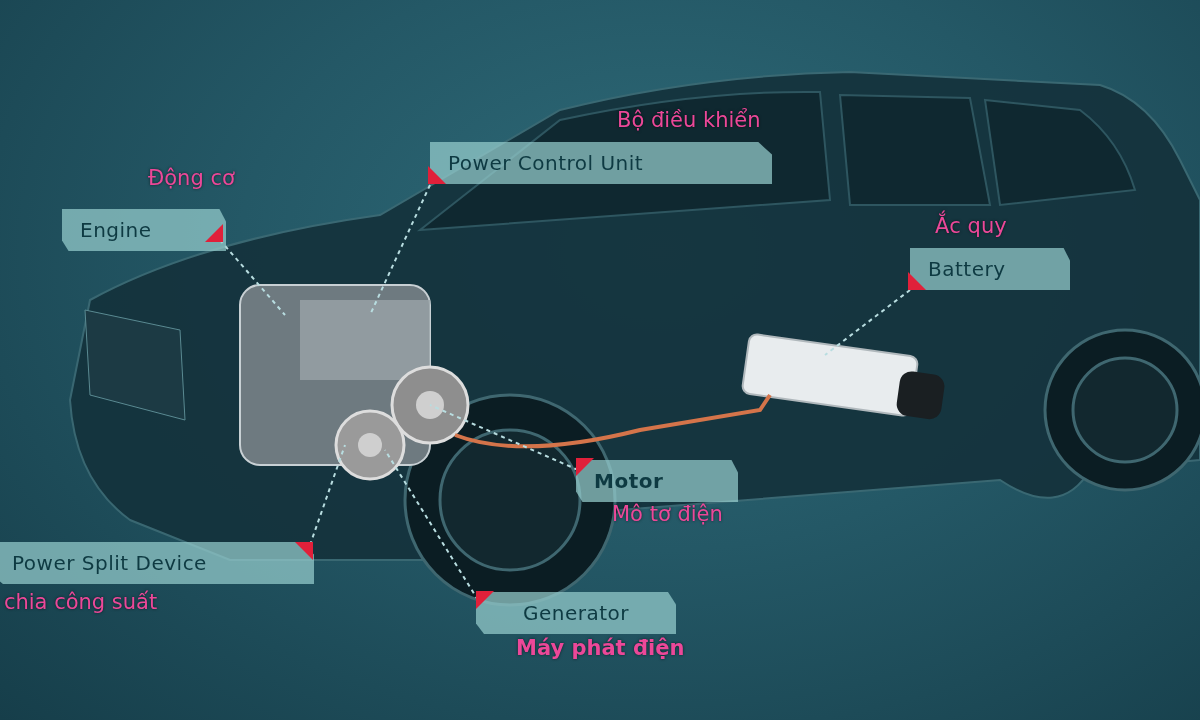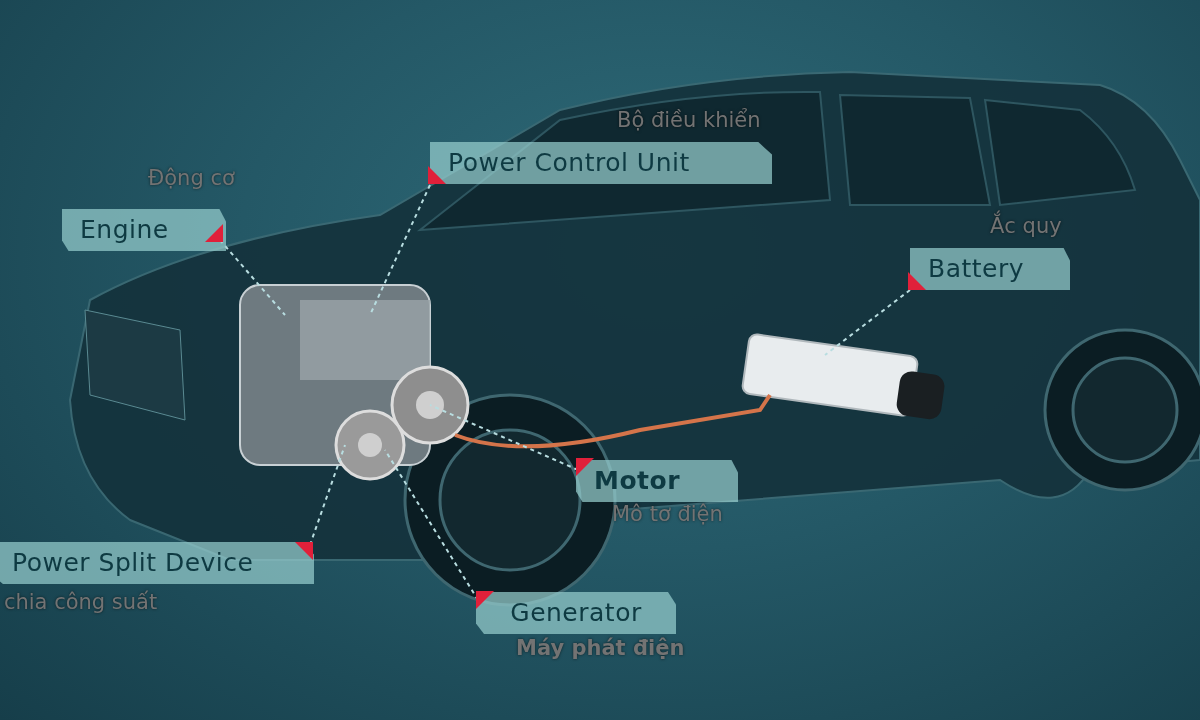--- a/index.html
+++ b/index.html
@@ -1,24 +1,24 @@
 <!DOCTYPE html>
 <html><head>
 <meta charset="utf-8">
 <style>
   html,body{margin:0;padding:0;}
   body{width:1200px;height:720px;overflow:hidden;position:relative;
     background:radial-gradient(ellipse at 55% 35%, #2e6a78 0%, #245866 45%, #163e4a 100%);
     font-family:"DejaVu Sans","Liberation Sans",sans-serif;}
   #scene{position:absolute;left:0;top:0;width:1200px;height:720px;}
   .label{position:absolute;background:rgba(150,205,205,0.72);color:#0e3a42;
-    font-size:25px;letter-spacing:0.5px;padding:2px 18px;height:38px;line-height:38px;
+    font-size:20px;letter-spacing:0.5px;padding:2px 18px;height:38px;line-height:38px;
     clip-path:polygon(0 0,96% 0,100% 30%,100% 100%,4% 100%,0 75%);
     box-shadow:0 0 4px rgba(0,0,0,0.2);white-space:nowrap;}
-  .sub{position:absolute;color:#737373;font-size:21px;text-shadow:0 0 3px rgba(0,0,0,0.6);white-space:nowrap;}
+  .sub{position:absolute;color:#ec4899;font-size:21px;text-shadow:0 0 3px rgba(0,0,0,0.6);white-space:nowrap;}
   .tri{position:absolute;width:0;height:0;}
 </style>
 </head>
 <body>
 
 <svg id="scene" viewBox="0 0 1200 720">
 
   <g fill="#14323c" stroke="#3c6a74" stroke-width="2" opacity="0.92">
     <path d="M70,400 L90,300 Q200,240 380,215 L560,110 Q700,75 850,72 L1100,85 Q1150,100 1180,160 L1200,200 L1200,460 L1090,470 Q1060,520 1000,480 L620,510 Q560,600 470,560 L230,560 L130,520 Q75,480 70,400 Z"></path>
   </g>
@@ -65,21 +65,21 @@
 </svg>
 
 <div class="sub" style="left:148px;top:166px;text-align:right;">Động cơ</div>
 <div class="label" style="left:62px;top:200px;width:128px;margin-top:9px;">Engine</div>
 <div class="tri" style="left:205px;top:224px;border-left:18px solid transparent;border-bottom:18px solid #e0203a;"></div>
 
 <div class="sub" style="left:617px;top:108px;">Bộ điều khiển</div>
 <div class="label" style="left:430px;top:142px;width:306px;">Power Control Unit</div>
 <div class="tri" style="left:428px;top:166px;border-right:18px solid transparent;border-bottom:18px solid #e0203a;"></div>
 
-<div class="sub" style="left:990px;top:214px;">Ắc quy</div>
+<div class="sub" style="left:935px;top:214px;">Ắc quy</div>
 <div class="label" style="left:910px;top:248px;width:124px;">Battery</div>
 <div class="tri" style="left:908px;top:272px;border-right:18px solid transparent;border-bottom:18px solid #e0203a;"></div>
 
 <div class="label" style="left:576px;top:460px;width:126px;font-weight:bold;">Motor</div>
 <div class="tri" style="left:576px;top:458px;border-right:18px solid transparent;border-top:18px solid #e0203a;"></div>
 <div class="sub" style="left:612px;top:502px;text-align:center;">Mô tơ điện</div>
 
 <div class="label" style="left:-10px;top:542px;width:284px;padding-left:22px;">Power Split Device</div>
 <div class="tri" style="left:295px;top:542px;border-left:18px solid transparent;border-top:18px solid #e0203a;"></div>
 <div class="sub" style="left:-30px;top:590px;">Bộ chia công suất</div>

